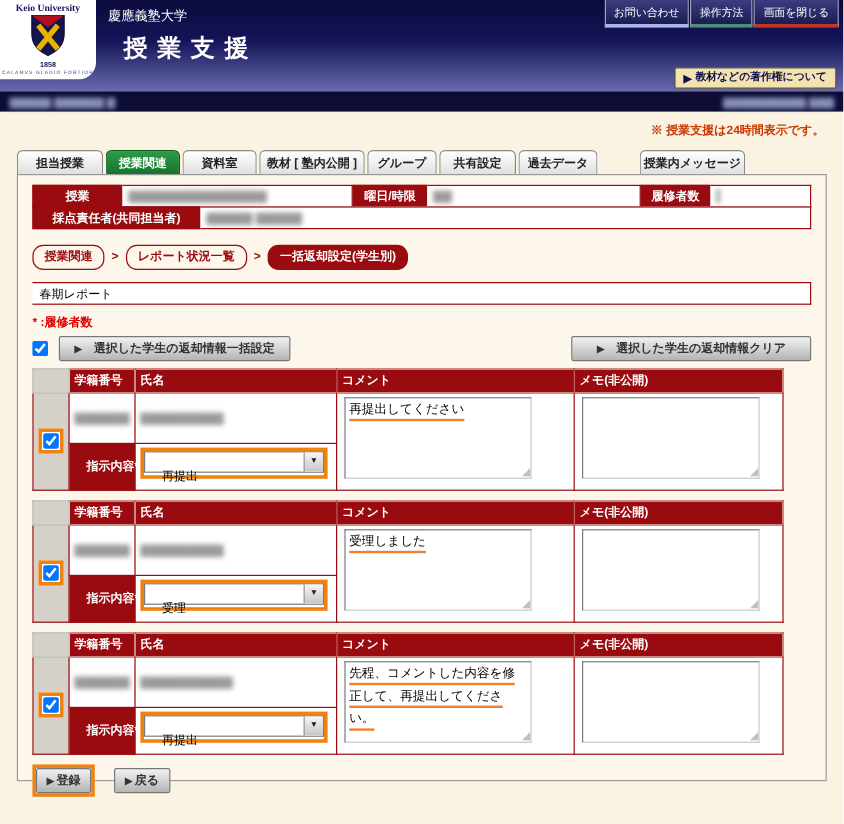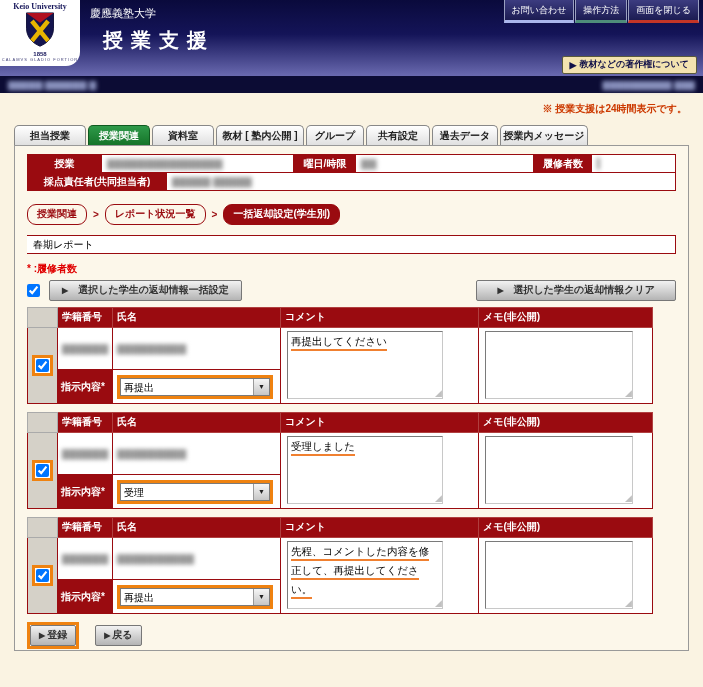--- a/index.html
+++ b/index.html
@@ -26,21 +26,21 @@
   .userbar { height:17px; background:#0c0c34; display:flex; justify-content:space-between; align-items:center; padding:0 8px; }
   .redact-light { color:#8890bc; font-size:9px; filter:blur(2px); }
   .redact { color:#9a9a9a; font-size:10px; filter:blur(2px); }
 
   
   .notice { text-align:right; padding:9px 16px 8px 0; color:#cc3900; font-size:10px; font-weight:bold; }
   .tabs { margin-left:14px; display:flex; gap:2px; align-items:flex-end; height:21px; }
   .tab { height:20px; background:linear-gradient(#ffffff,#e0e0e0); border:1px solid #888; border-bottom:none; border-radius:5px 5px 0 0; font-size:10px; font-weight:bold; color:#222; display:flex; align-items:center; justify-content:center; cursor:pointer; white-space:nowrap; overflow:hidden; }
   .tab:nth-child(1){width:72px;} .tab:nth-child(2){width:62px;} .tab:nth-child(3){width:62px;}
   .tab:nth-child(4){width:88px;} .tab:nth-child(5){width:58px;} .tab:nth-child(6){width:64px;}
-  .tab:nth-child(7){width:66px;} .tab:nth-child(8){width:88px;}
+  .tab:nth-child(7){width:66px;} .tab:nth-child(8){width:88px;margin-left:33px;}
   .tab.active { background:linear-gradient(#2f9a4a,#157429); color:#fff; border-color:#0f5a20; }
 
   
   .panel { margin:0 14px; border:1px solid #999; background:#fcf7ea; padding:8px 12px 8px; height:506px; position:relative; }
 
   
   .irow { display:flex; height:19px; }
   .ilabel { background:#9a0b10; color:#fff; font-weight:bold; font-size:10px; display:flex; align-items:center; justify-content:center; border:1px solid #9a0b10; white-space:nowrap; overflow:hidden; }
   .ival { background:#fff; border:1px solid #9a0b10; border-left:none; font-size:10px; display:flex; align-items:center; padding:0 5px; overflow:hidden; }
   .irow2 { margin-top:-1px; }
@@ -66,29 +66,29 @@
   .gbtn-clear { padding:2px 20px 3px; }
 
   
   .stu-block { margin-bottom:8px; }
   .stu { width:625px; border-collapse:collapse; table-layout:fixed; }
   .stu th { background:#9a0b10; color:#fff; font-size:10px; font-weight:bold; text-align:left; padding:2px 4px 3px; border:1px solid #b04040; height:18px; white-space:nowrap; overflow:hidden; }
   .stu th.chk-h { background:#d5d1c8; border:1px solid #aaa; }
   .stu td { border:1px solid #9a0b10; }
   .chk-cell { background:#d5d1c8; text-align:center; vertical-align:middle; }
   .id-cell, .name-cell { background:#fff; font-size:10px; padding:2px 4px; height:42px; vertical-align:middle; white-space:nowrap; overflow:hidden; }
-  .instr-label { background:#9a0b10; color:#fff; font-weight:bold; font-size:10px; padding:0 3px; height:34px; vertical-align:middle; white-space:nowrap; }
+  .instr-label { background:#9a0b10; color:#fff; font-weight:bold; font-size:10px; padding:0 14px; height:34px; vertical-align:middle; white-space:nowrap; }
   .instr-cell { background:#fff; padding:3px 4px; }
   .ta-cell { background:#fff; vertical-align:top; padding:3px 6px; }
 
   .hl-box { display:inline-block; border:3px solid #ef8210; line-height:0; background:#fff; }
   .hl-box input { margin:1px; }
 
   .fake-select { display:inline-flex; width:150px; height:18px; border:1px solid #7a7a7a; background:#fff; cursor:pointer; }
-  .sel-text { flex:1; font-size:10px; padding:2px 3px; line-height:13px; white-space:nowrap; overflow:hidden; }
+  .sel-text { flex:1; font-size:10px; padding:14px 3px; line-height:13px; white-space:nowrap; overflow:hidden;margin-left:11px; }
   .sel-btn { width:16px; background:linear-gradient(#f6f6f6,#c6c6c6); border-left:1px solid #999; font-size:7px; color:#222; display:flex; align-items:center; justify-content:center; }
 
   .textarea { position:relative; background:#fff; border:1px solid; border-color:#7a7a7a #c8c8c8 #c8c8c8 #7a7a7a; font-size:10.5px; line-height:16px; padding:1px 3px; overflow:hidden; cursor:text; }
   .ta-comment { width:156px; height:68px; }
   .ta-memo { width:148px; height:68px; }
   .textarea::after { content:"◢"; position:absolute; right:0; bottom:-3px; font-size:9px; color:#c0c0c0; }
   .uline { display:table; border-bottom:2px solid #f08030; margin-bottom:1px; white-space:nowrap; }
   .uline:empty { display:none; }
 
   

